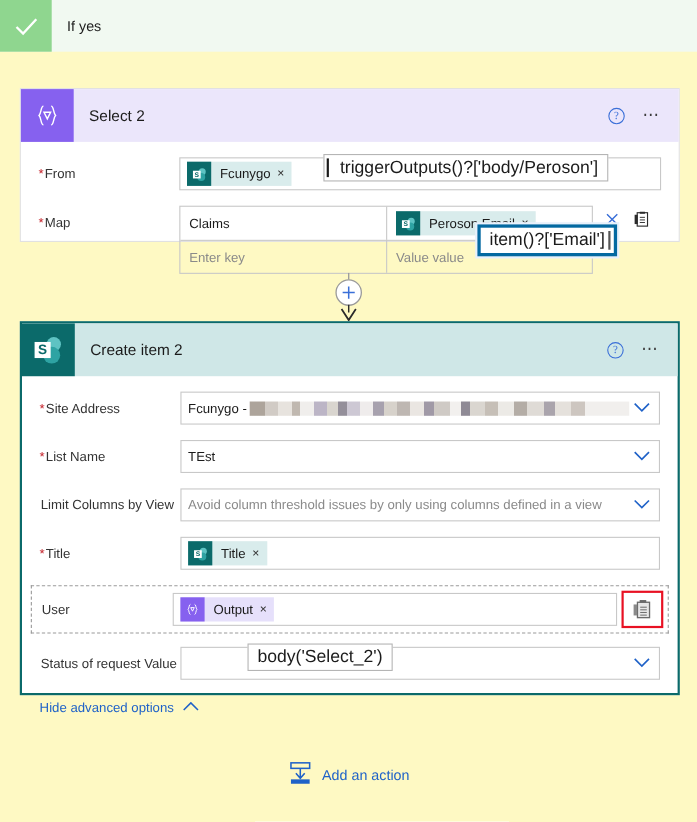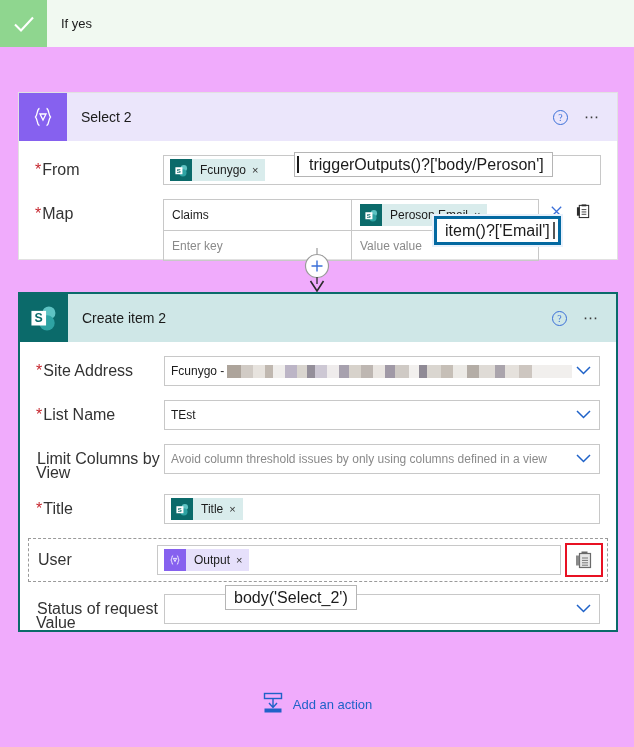--- a/index.html
+++ b/index.html
@@ -5,21 +5,21 @@
   * { box-sizing: border-box; }
   html, body {
     margin: 0; padding: 0;
     width: 634px; height: 747px;
     background: #ffffff;
     font-family: "Liberation Sans", sans-serif;
     font-size: 12px;
     color: #333333;
     overflow: hidden;
   }
-  .canvas { position: relative; width: 634px; height: 747px; background:#f0abfc; }
+  .canvas { position: relative; width: 634px; height: 747px; background:#fef9c3; }
 
   
   .branch-header {
     position: absolute; left: 0; top: 0;
     width: 634px; height: 47px;
     background: #f1f9f1;
     display: flex; align-items: center;
   }
   .branch-check {
     width: 47px; height: 47px;
@@ -65,33 +65,33 @@
     color: #3a6fd8;
     font-size: 10px;
     line-height: 13px;
     text-align: center;
     font-family: "Liberation Serif", serif;
   }
   .ellipsis { letter-spacing: 2px; color: #3b3b3b; font-size: 15px; line-height: 8px; }
 
   
   #select-card {
-    left: 18px; top: 92px;
-    width: 600px; height: 168px;
+    left: 18px; top: 80px;
+    width: 600px; height: 140px;
     border: 1px solid #e1e1e1;
   }
   #select-card .card-header { background: #ebe6fb; }
   #select-card .card-icon { background: #8661ef; }
 
   .select-body { padding: 14px 16px 0 16px; position: relative; }
 
   .field-row { display: flex; align-items: flex-start; margin-bottom: 14px; }
   .field-label {
     width: 128px; flex: none;
-    font-size: 16px; color: #333;
+    font-size: 12px; color: #333;
     padding-top: 8px;
     line-height: 14px;
   }
   .req { color: #c6262e; margin-right: 1px; }
 
   .field-box {
     flex: 1;
     min-height: 30px;
     border: 1px solid #c8c8c8;
     background: #fff;
@@ -468,20 +468,28 @@
           <span></span>
           <span class="chev">
             <svg width="15" height="9" viewBox="0 0 15 9">
                 <path d="M1 1 L7.5 7.5 L14 1" fill="none" stroke="#1f62c8" stroke-width="1.5"></path>
               </svg>
           </span>
         </div>
       </div>
 
       
+      <div class="adv-link">
+        <span>Hide advanced options</span>
+        <span>
+          <svg width="15" height="9" viewBox="0 0 15 9">
+              <path d="M1 7.5 L7.5 1 L14 7.5" fill="none" stroke="#1f62c8" stroke-width="1.4"></path>
+            </svg>
+        </span>
+      </div>
 
       
       <div class="bubble" style="left: 205px; top: 243px;">
         <span>body('Select_2')</span>
       </div>
 
     </div>
   </div>
 
   <div class="add-action">

